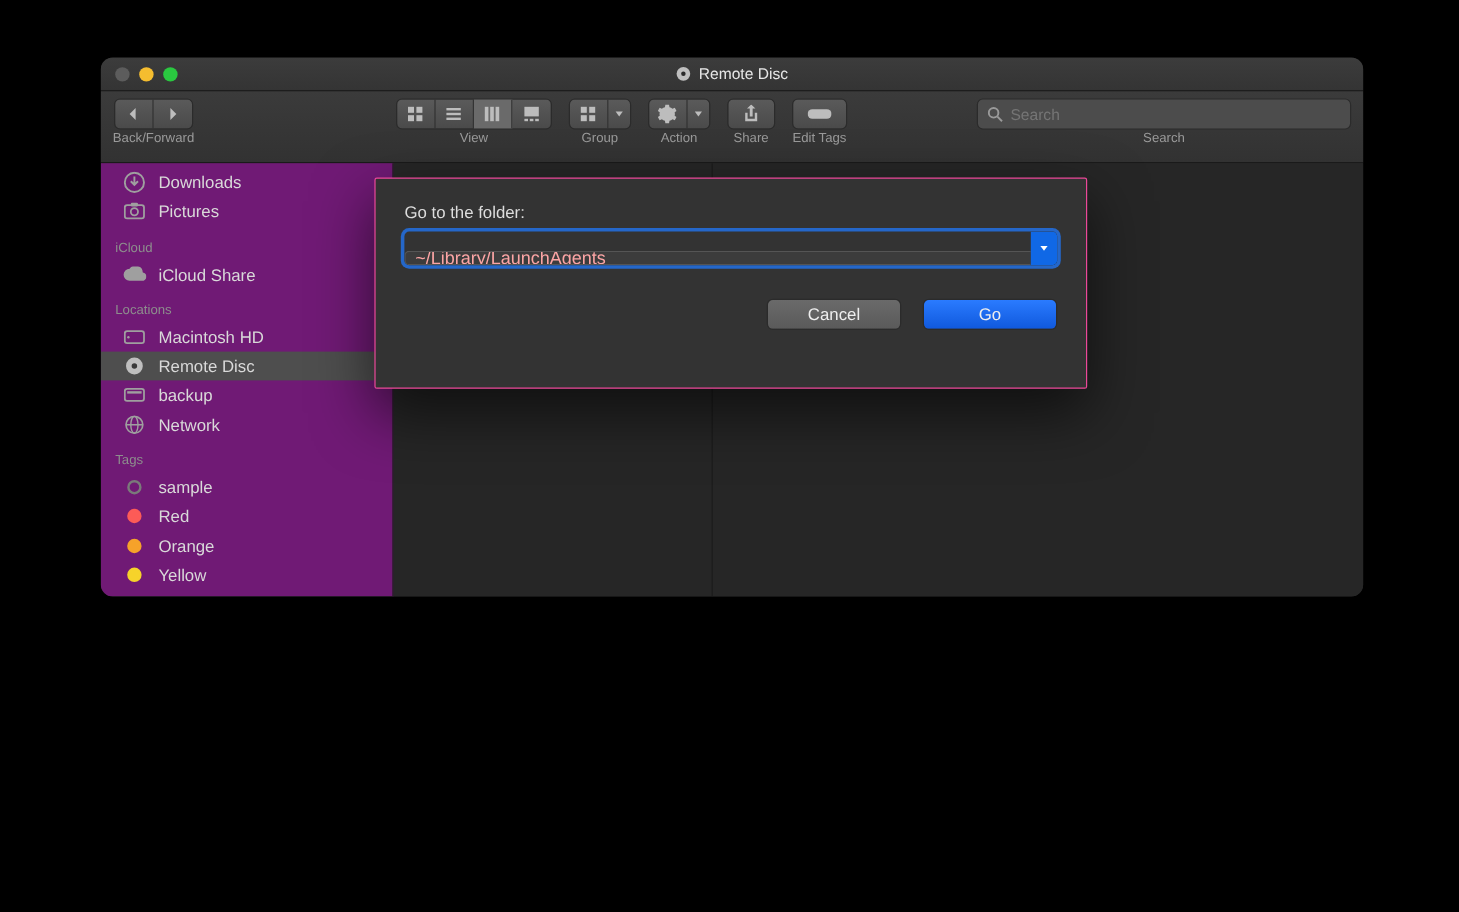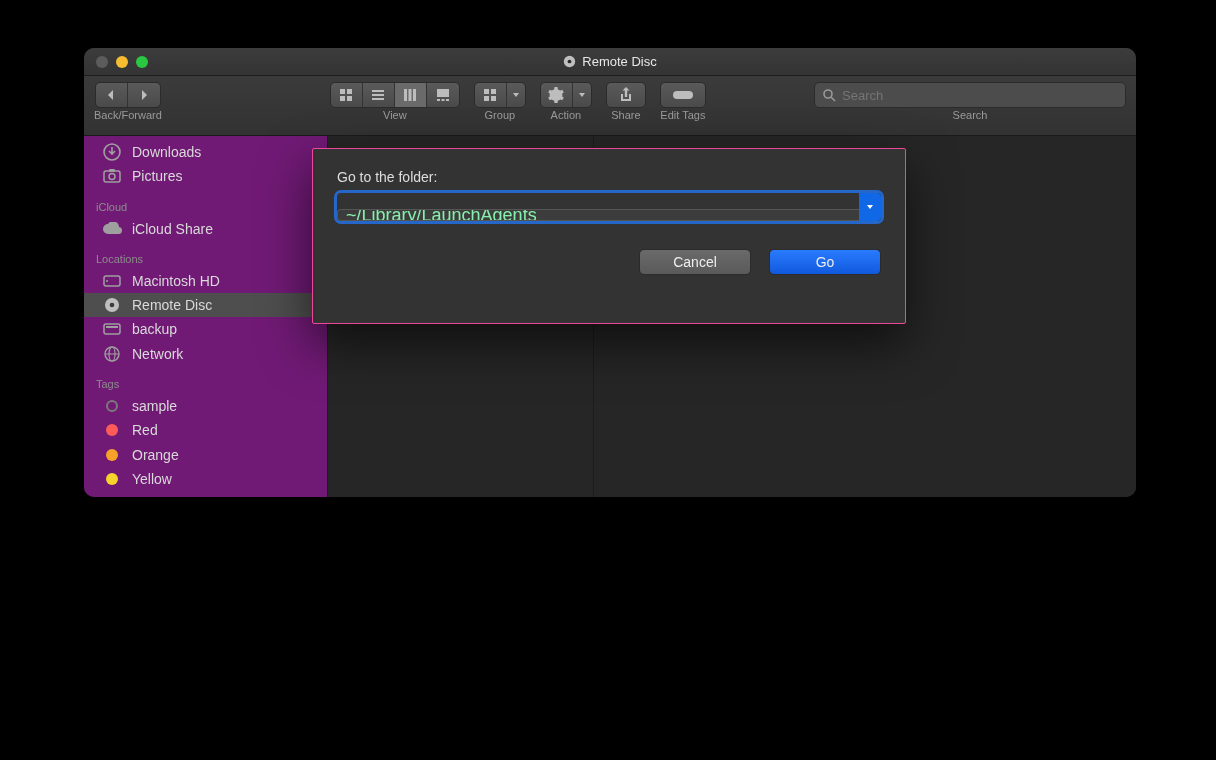--- a/index.html
+++ b/index.html
@@ -70,22 +70,22 @@
     background:#333333; border:1px solid #ec4899; border-radius:2px;
     box-shadow:0 20px 50px rgba(0,0,0,.6);
     padding:20px 24px 18px 24px; color:#ddd;
   }
   .sheet-label{font-size:14px; color:#ddd; margin-bottom:8px;}
   .combo{
     display:flex; align-items:stretch; height:28px; border-radius:4px; overflow:hidden;
     box-shadow:0 0 0 3px #2567c9;
   }
   .combo input{
-    flex:1; background:#3c3c3c; border:1px solid #555; border-right:none; color:#86efac;
-    font-size:18px; padding:0 8px; outline:none; border-radius:4px 0 0 4px;margin-top:16px;
+    flex:1; background:#3c3c3c; border:1px solid #555; border-right:none; color:#fca5a5;
+    font-size:15px; padding:0 8px; outline:none; border-radius:4px 0 0 4px;margin-top:16px;
   }
   .combo .dd{
     width:22px; background:#1068e6; display:flex; align-items:center; justify-content:center;
     border-radius:0 4px 4px 0;
   }
   .sheet-buttons{display:flex; justify-content:flex-end; gap:18px; margin-top:28px;}
   .sheet-buttons button{
     width:112px; height:26px; border-radius:5px; border:1px solid #2b2b2b;
     font-size:14px; color:#eee; cursor:pointer;
   }

